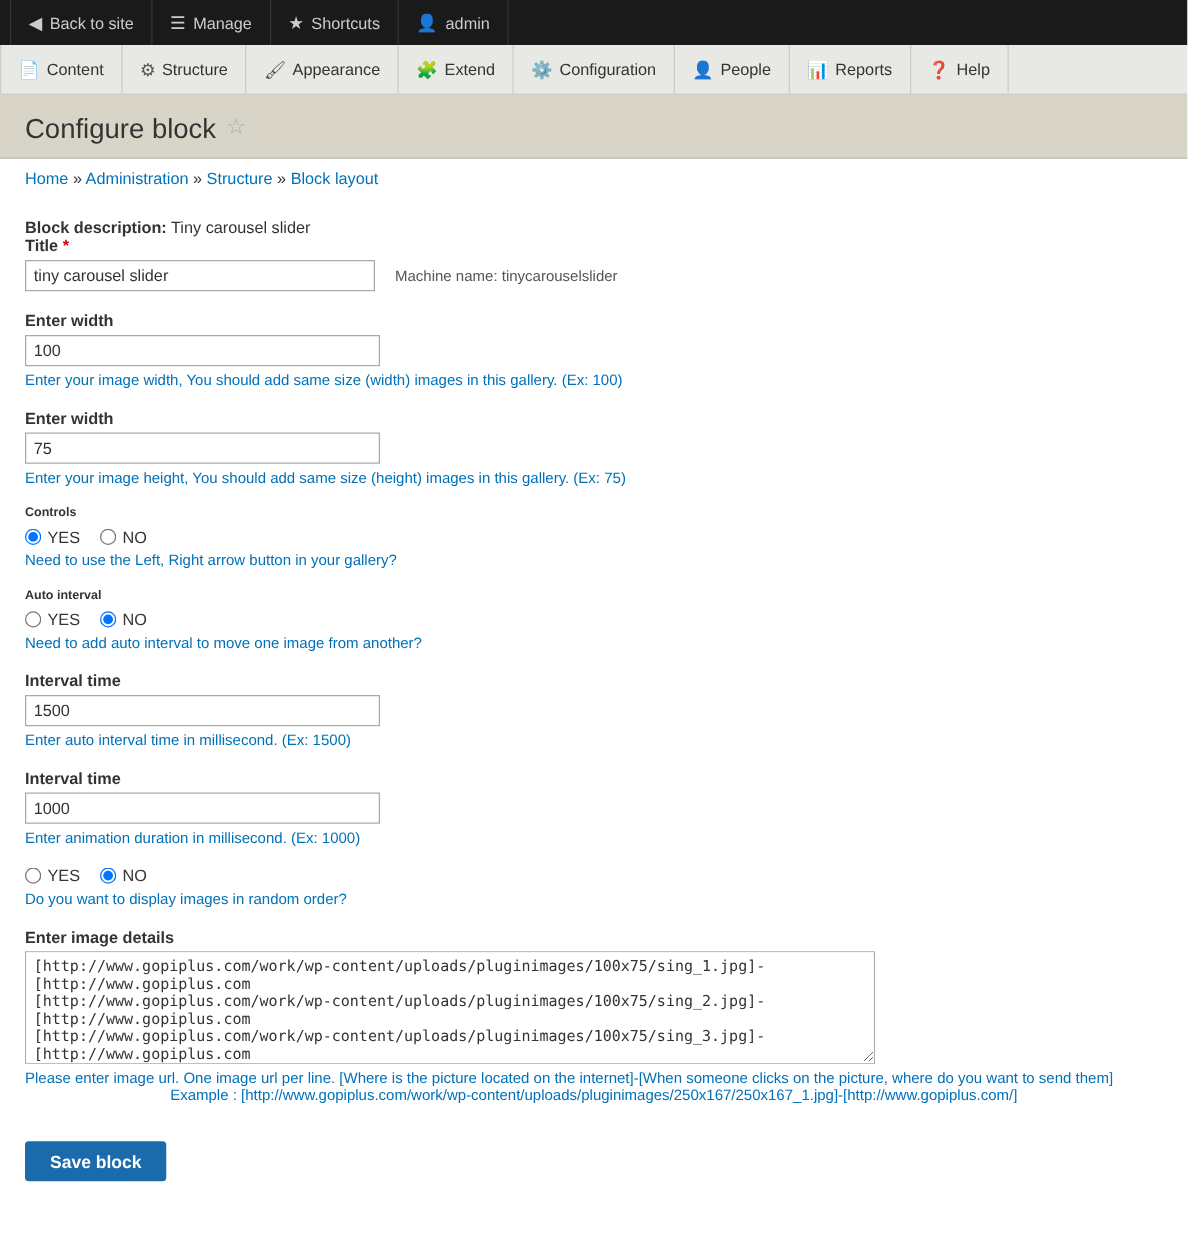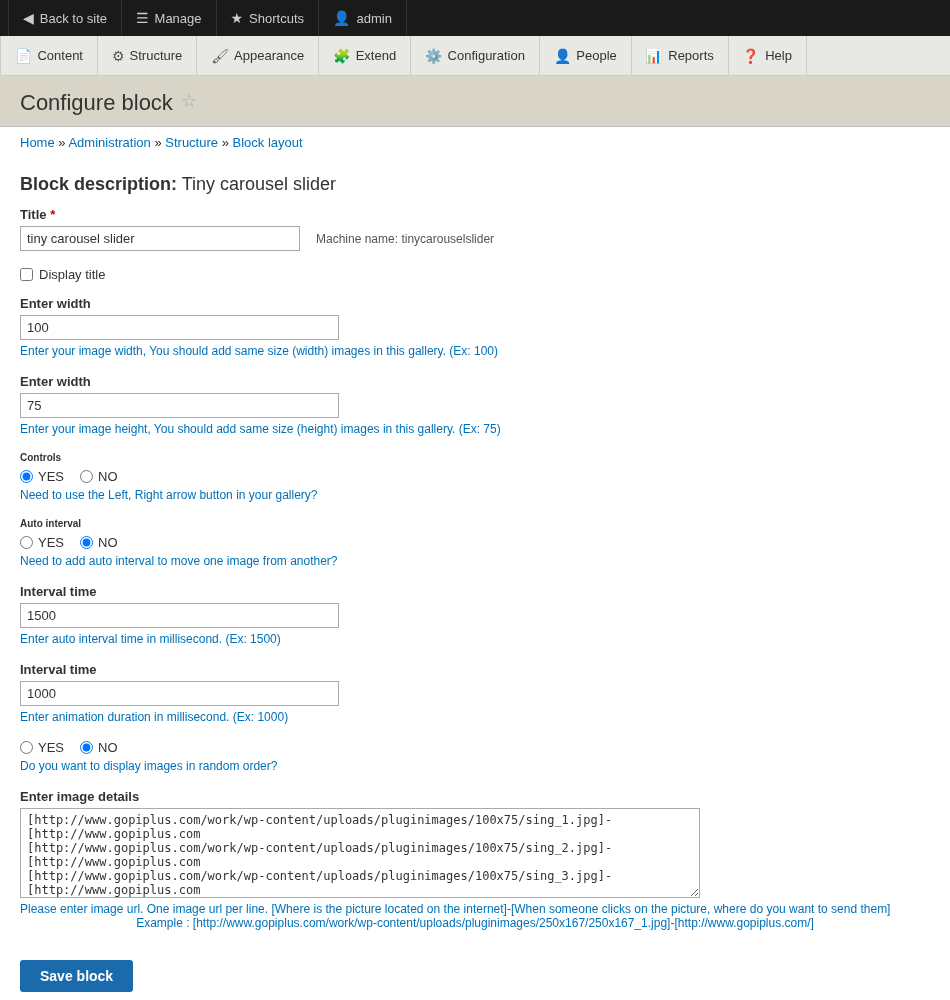--- a/index.html
+++ b/index.html
@@ -84,22 +84,22 @@
     }
 
     .field-group { margin-bottom: 16px; }
     .field-label {
       font-weight: bold;
       margin-bottom: 4px;
       font-size: 13px;
     }
     .field-label .required { color: #c00; }
     .block-description-line {
-      font-size: 18px;
-      margin-bottom: 12px;
+      font-size: 13px;
+      margin-bottom: 0;
     }
     .block-description-line strong { font-weight: bold; }
 
     .text-input {
       border: 1px solid #aaa;
       padding: 4px 6px;
       font-size: 13px;
       color: #333;
       background: #fff;
       width: 280px;
@@ -146,21 +146,21 @@
       margin-bottom: 4px;
     }
     .radio-option {
       display: flex;
       align-items: center;
       gap: 5px;
       font-size: 13px;
     }
 
     .narrow-input {
-      width: 319px;
+      width: 284px;
     }
 
     .textarea-field {
       width: 680px;
       height: 90px;
       border: 1px solid #aaa;
       padding: 4px 6px;
       font-size: 12px;
       color: #333;
       font-family: monospace;
@@ -279,24 +279,20 @@
       <span>Title</span>
       <span class="required">*</span>
     </div>
     <div class="title-row">
       <input type="text" class="text-input" value="tiny carousel slider" style="">
       <span class="machine-name-note">Machine name: tinycarouselslider</span>
     </div>
   </div>
 
   
-  <div class="checkbox-row">
-    <input type="checkbox" style="">
-    <label>Display title</label>
-  </div>
 
   
   <div class="field-group">
     <div class="field-label">Enter width</div>
     <input type="text" class="text-input narrow-input" value="100" style="">
     <div class="hint-text">Enter your image width, You should add same size (width) images in this gallery. (Ex: 100)</div>
   </div>
 
   
   <div class="field-group">

